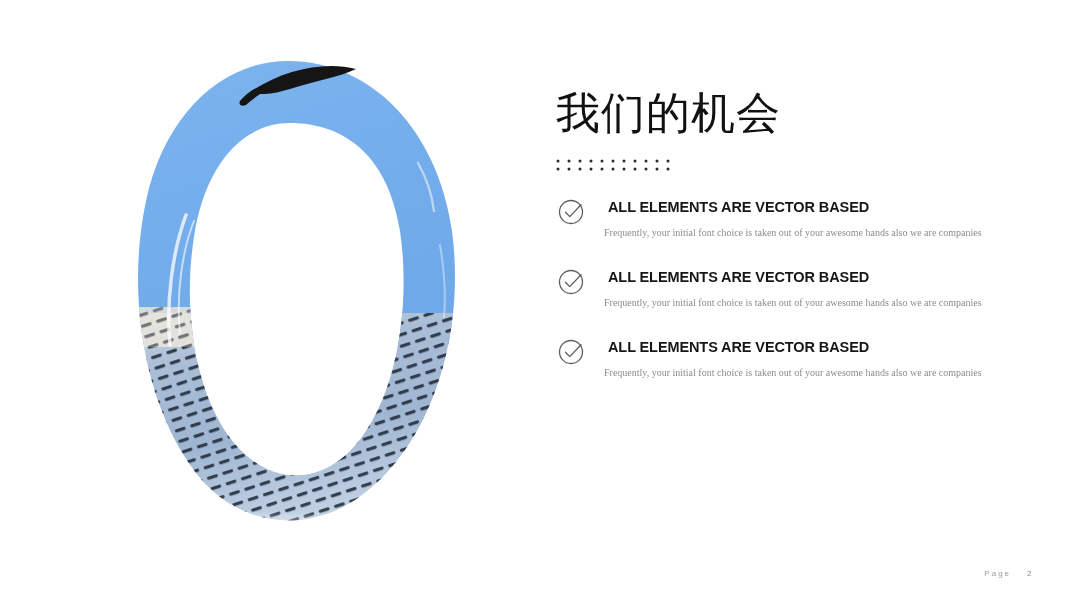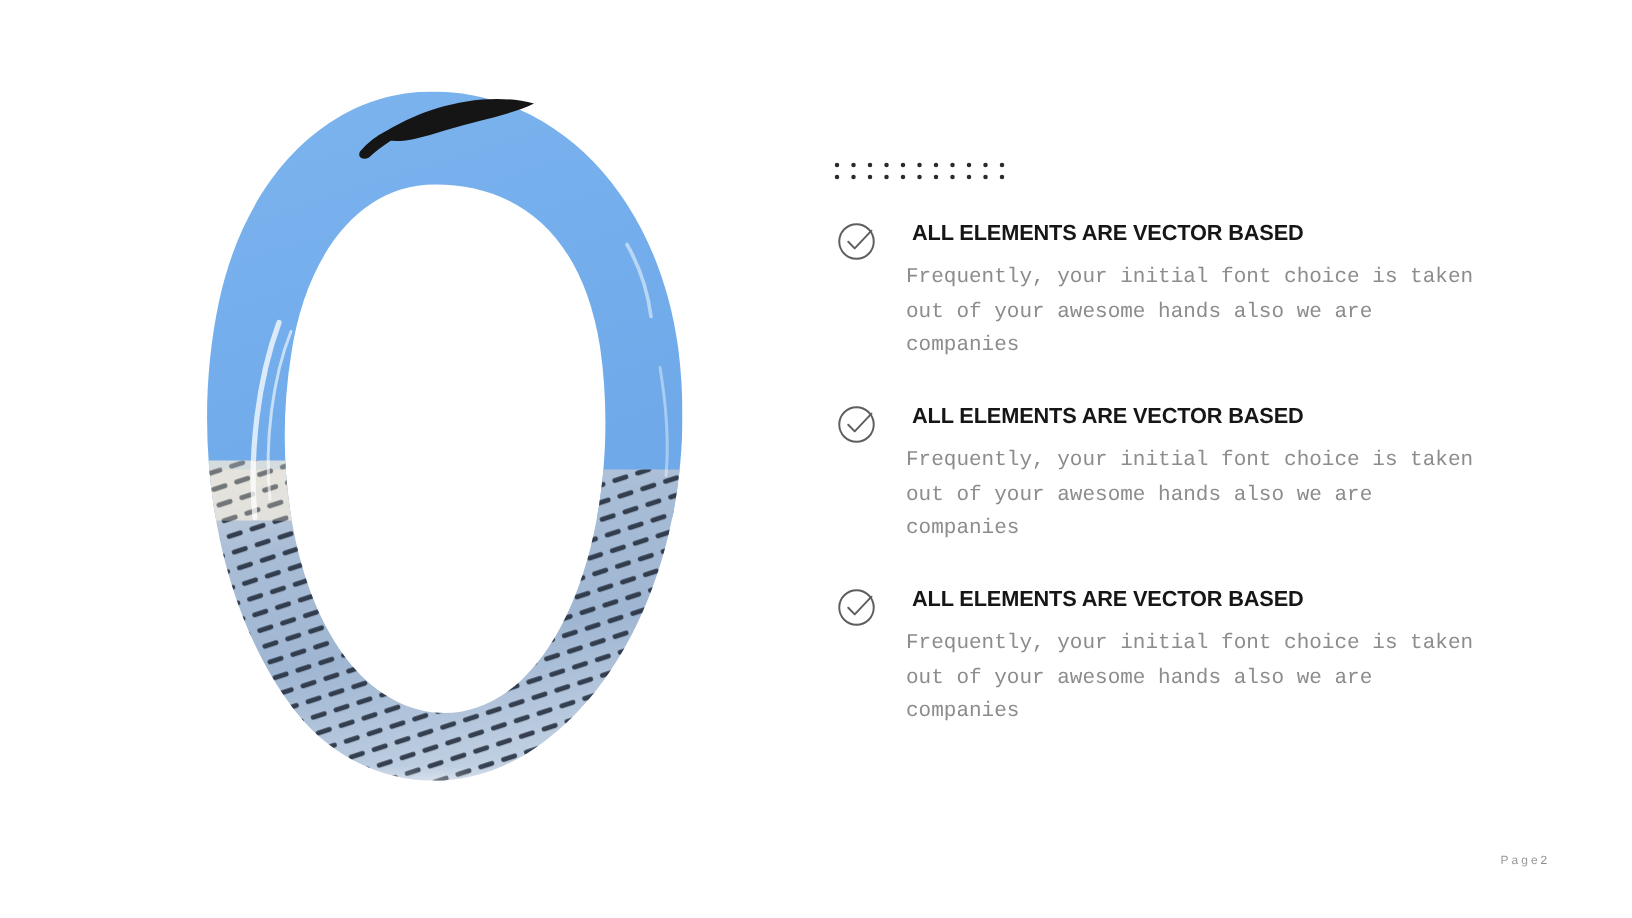--- a/index.html
+++ b/index.html
@@ -82,39 +82,39 @@
     font-size: 14.5px;
     font-weight: bold;
     letter-spacing: -0.1px;
     color: #161616;
     font-family: "Liberation Sans", sans-serif;
     white-space: nowrap;
   }
 
   .feature-body {
     margin: 10px 0 0 -4px;
-    font-size: 14px;
+    font-size: 10px;
     line-height: 1.62;
     color: #8c8c8c;
-    font-family: Liberation Mono, monospace;
+    font-family: Liberation Serif, serif;
     max-width: 380px;
   }
 
   
   .page-number {
     position: absolute;
     right: 56px;
     bottom: 34px;
     font-size: 8px;
     color: #9a9a9a;
     letter-spacing: 2px;
     font-family: "Liberation Sans", sans-serif;
     display: flex;
     align-items: baseline;
-    gap: 0;
+    gap: 16px;
   }
   .page-number .pg-num { letter-spacing: 0.5px; color: #8a8a8a; }
 </style>
 </head>
 <body>
 
 <div class="slide">
 
   <div class="artwork">
     <svg viewBox="0 0 380 490" xmlns="http://www.w3.org/2000/svg" aria-hidden="true">
@@ -186,20 +186,21 @@
         <path d="M152 46 C 184 24, 226 16, 256 24 C 240 32, 214 36, 190 44
                  C 176 48, 162 52, 152 46 Z" fill="#151515"></path>
         <path d="M140 56 C 150 44, 164 38, 176 38 C 166 46, 154 52, 146 60
                  C 142 62, 138 60, 140 56 Z" fill="#151515"></path>
       </g>
     </svg>
   </div>
 
   <div class="content">
 
+    <h1 class="page-title">我们的机会</h1>
 
     <div class="dot-grid">
       <svg viewBox="0 0 120 12" xmlns="http://www.w3.org/2000/svg" aria-hidden="true">
         <g fill="#2b2b2b">
           <circle cx="2" cy="2" r="1.5"></circle>
             <circle cx="13" cy="2" r="1.5"></circle>
           <circle cx="24" cy="2" r="1.5"></circle>
             <circle cx="35" cy="2" r="1.5"></circle>
           <circle cx="46" cy="2" r="1.5"></circle>
             <circle cx="57" cy="2" r="1.5"></circle>

